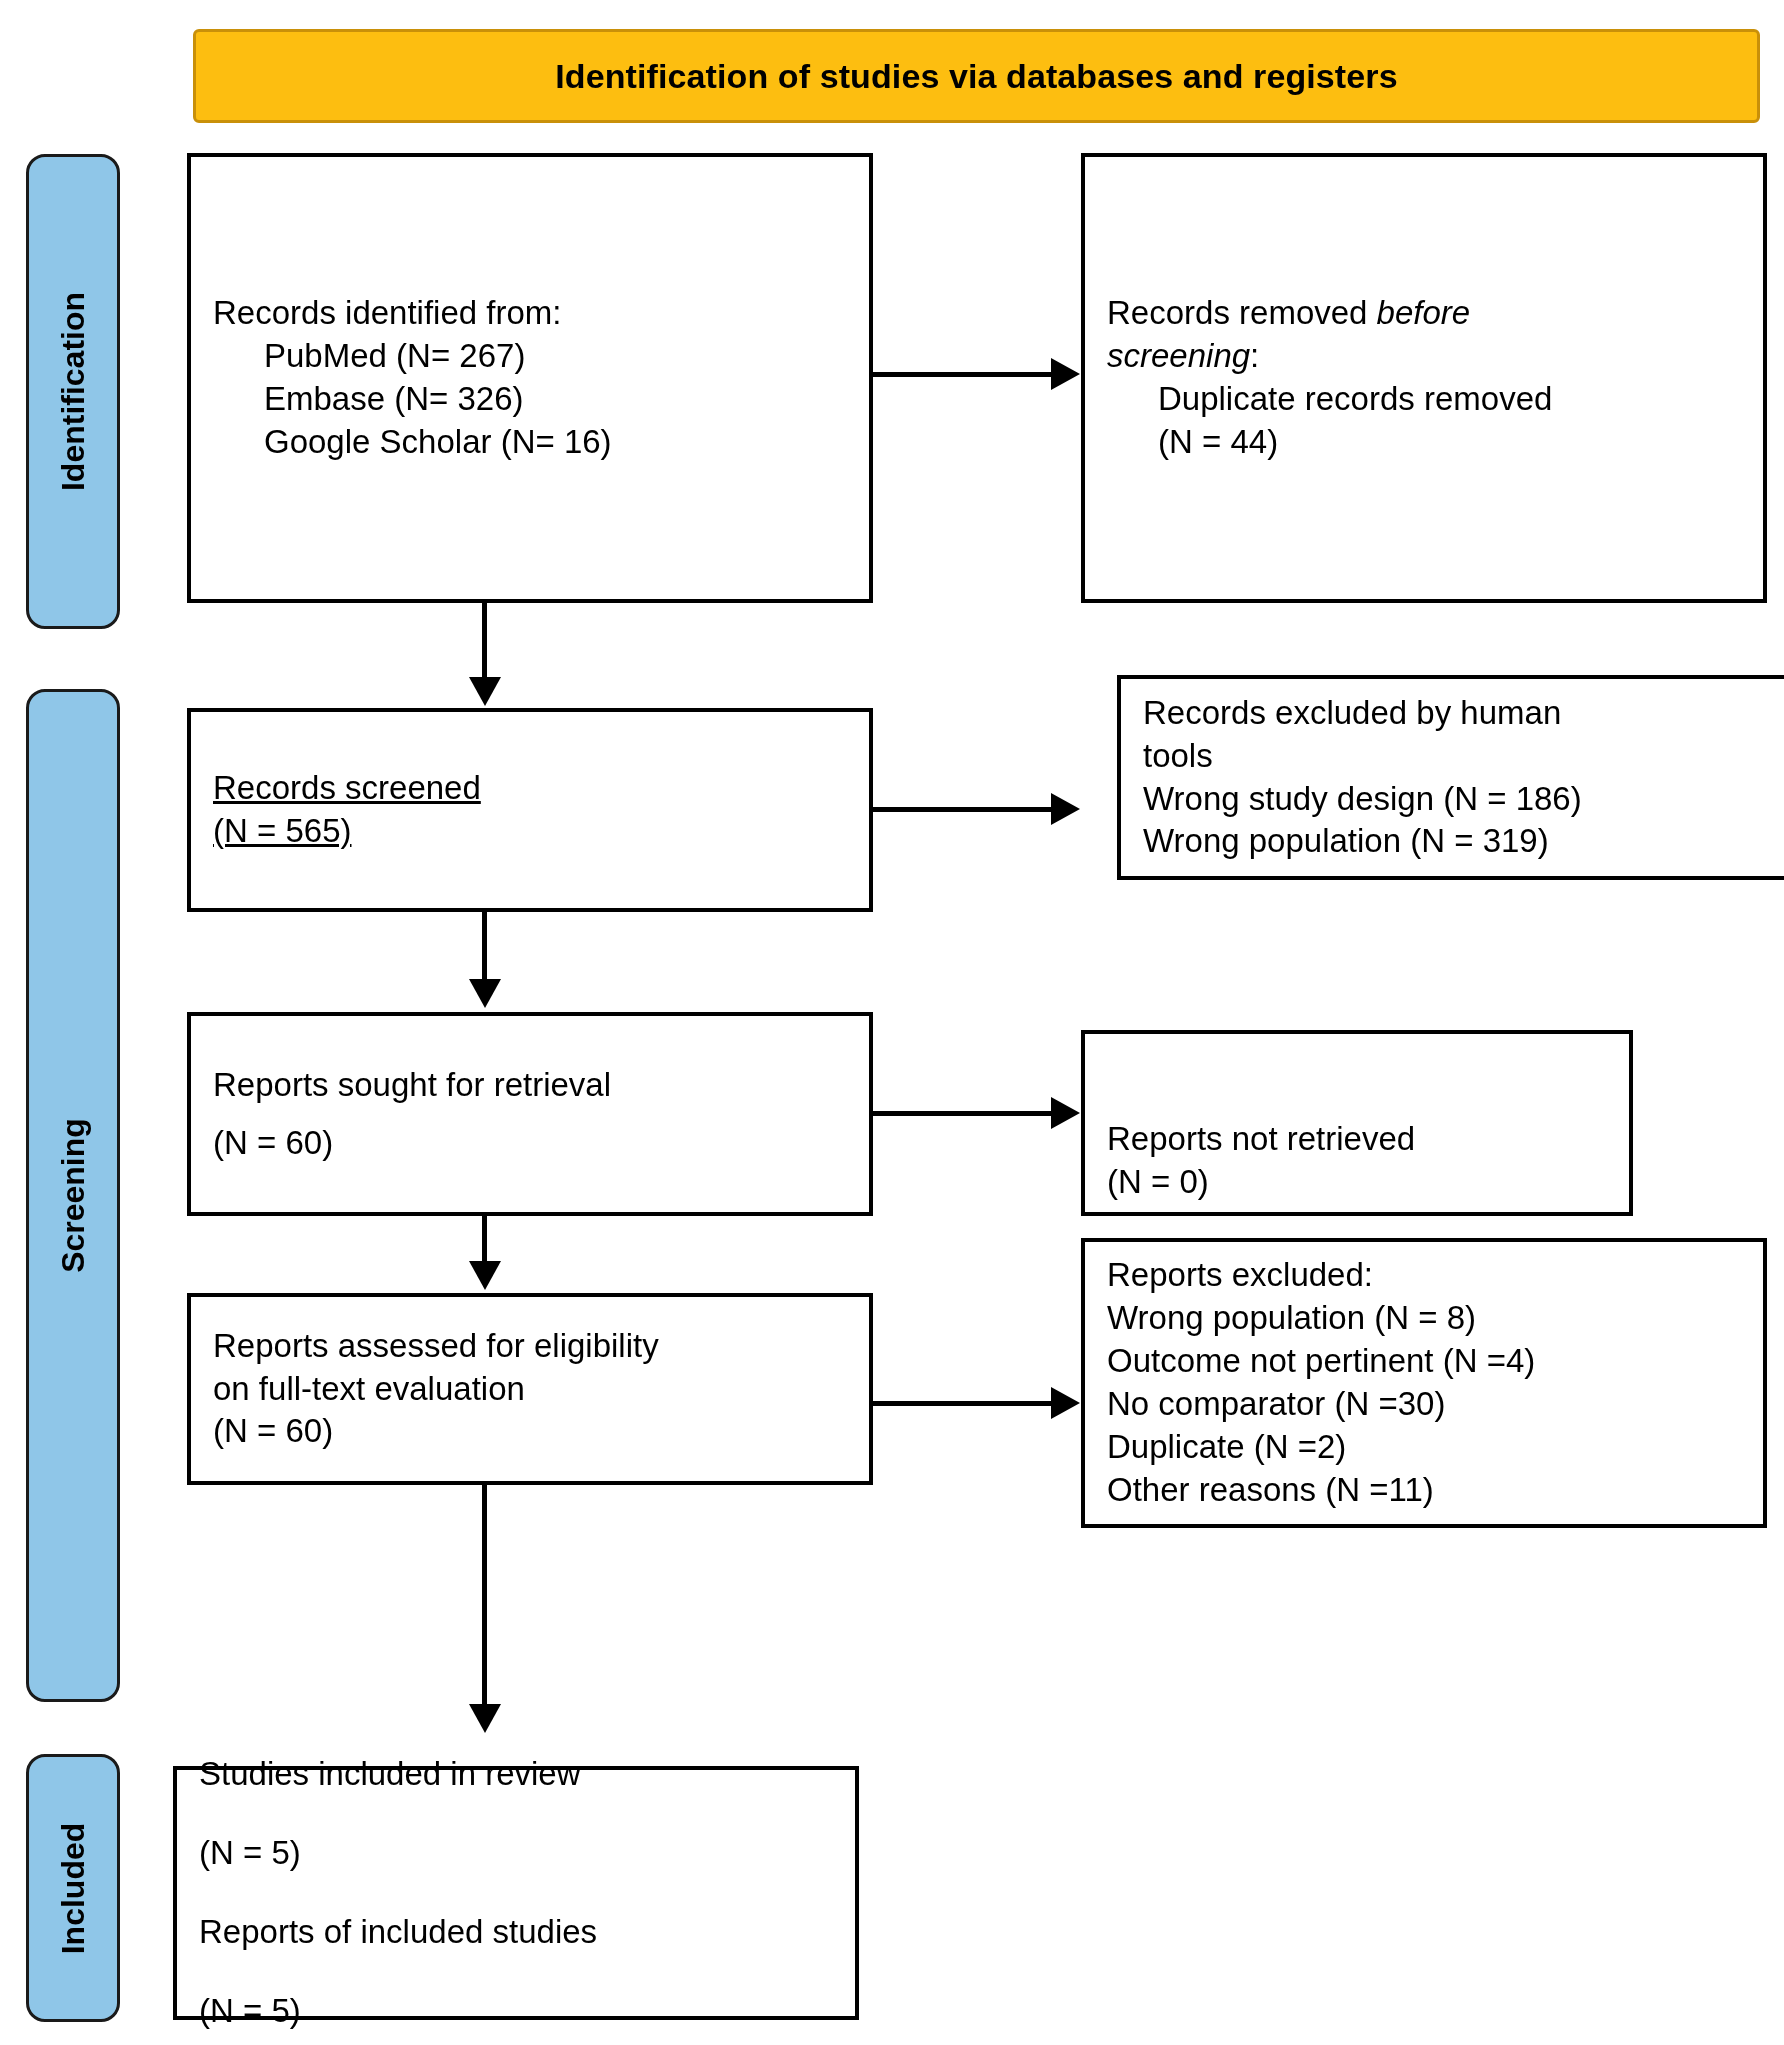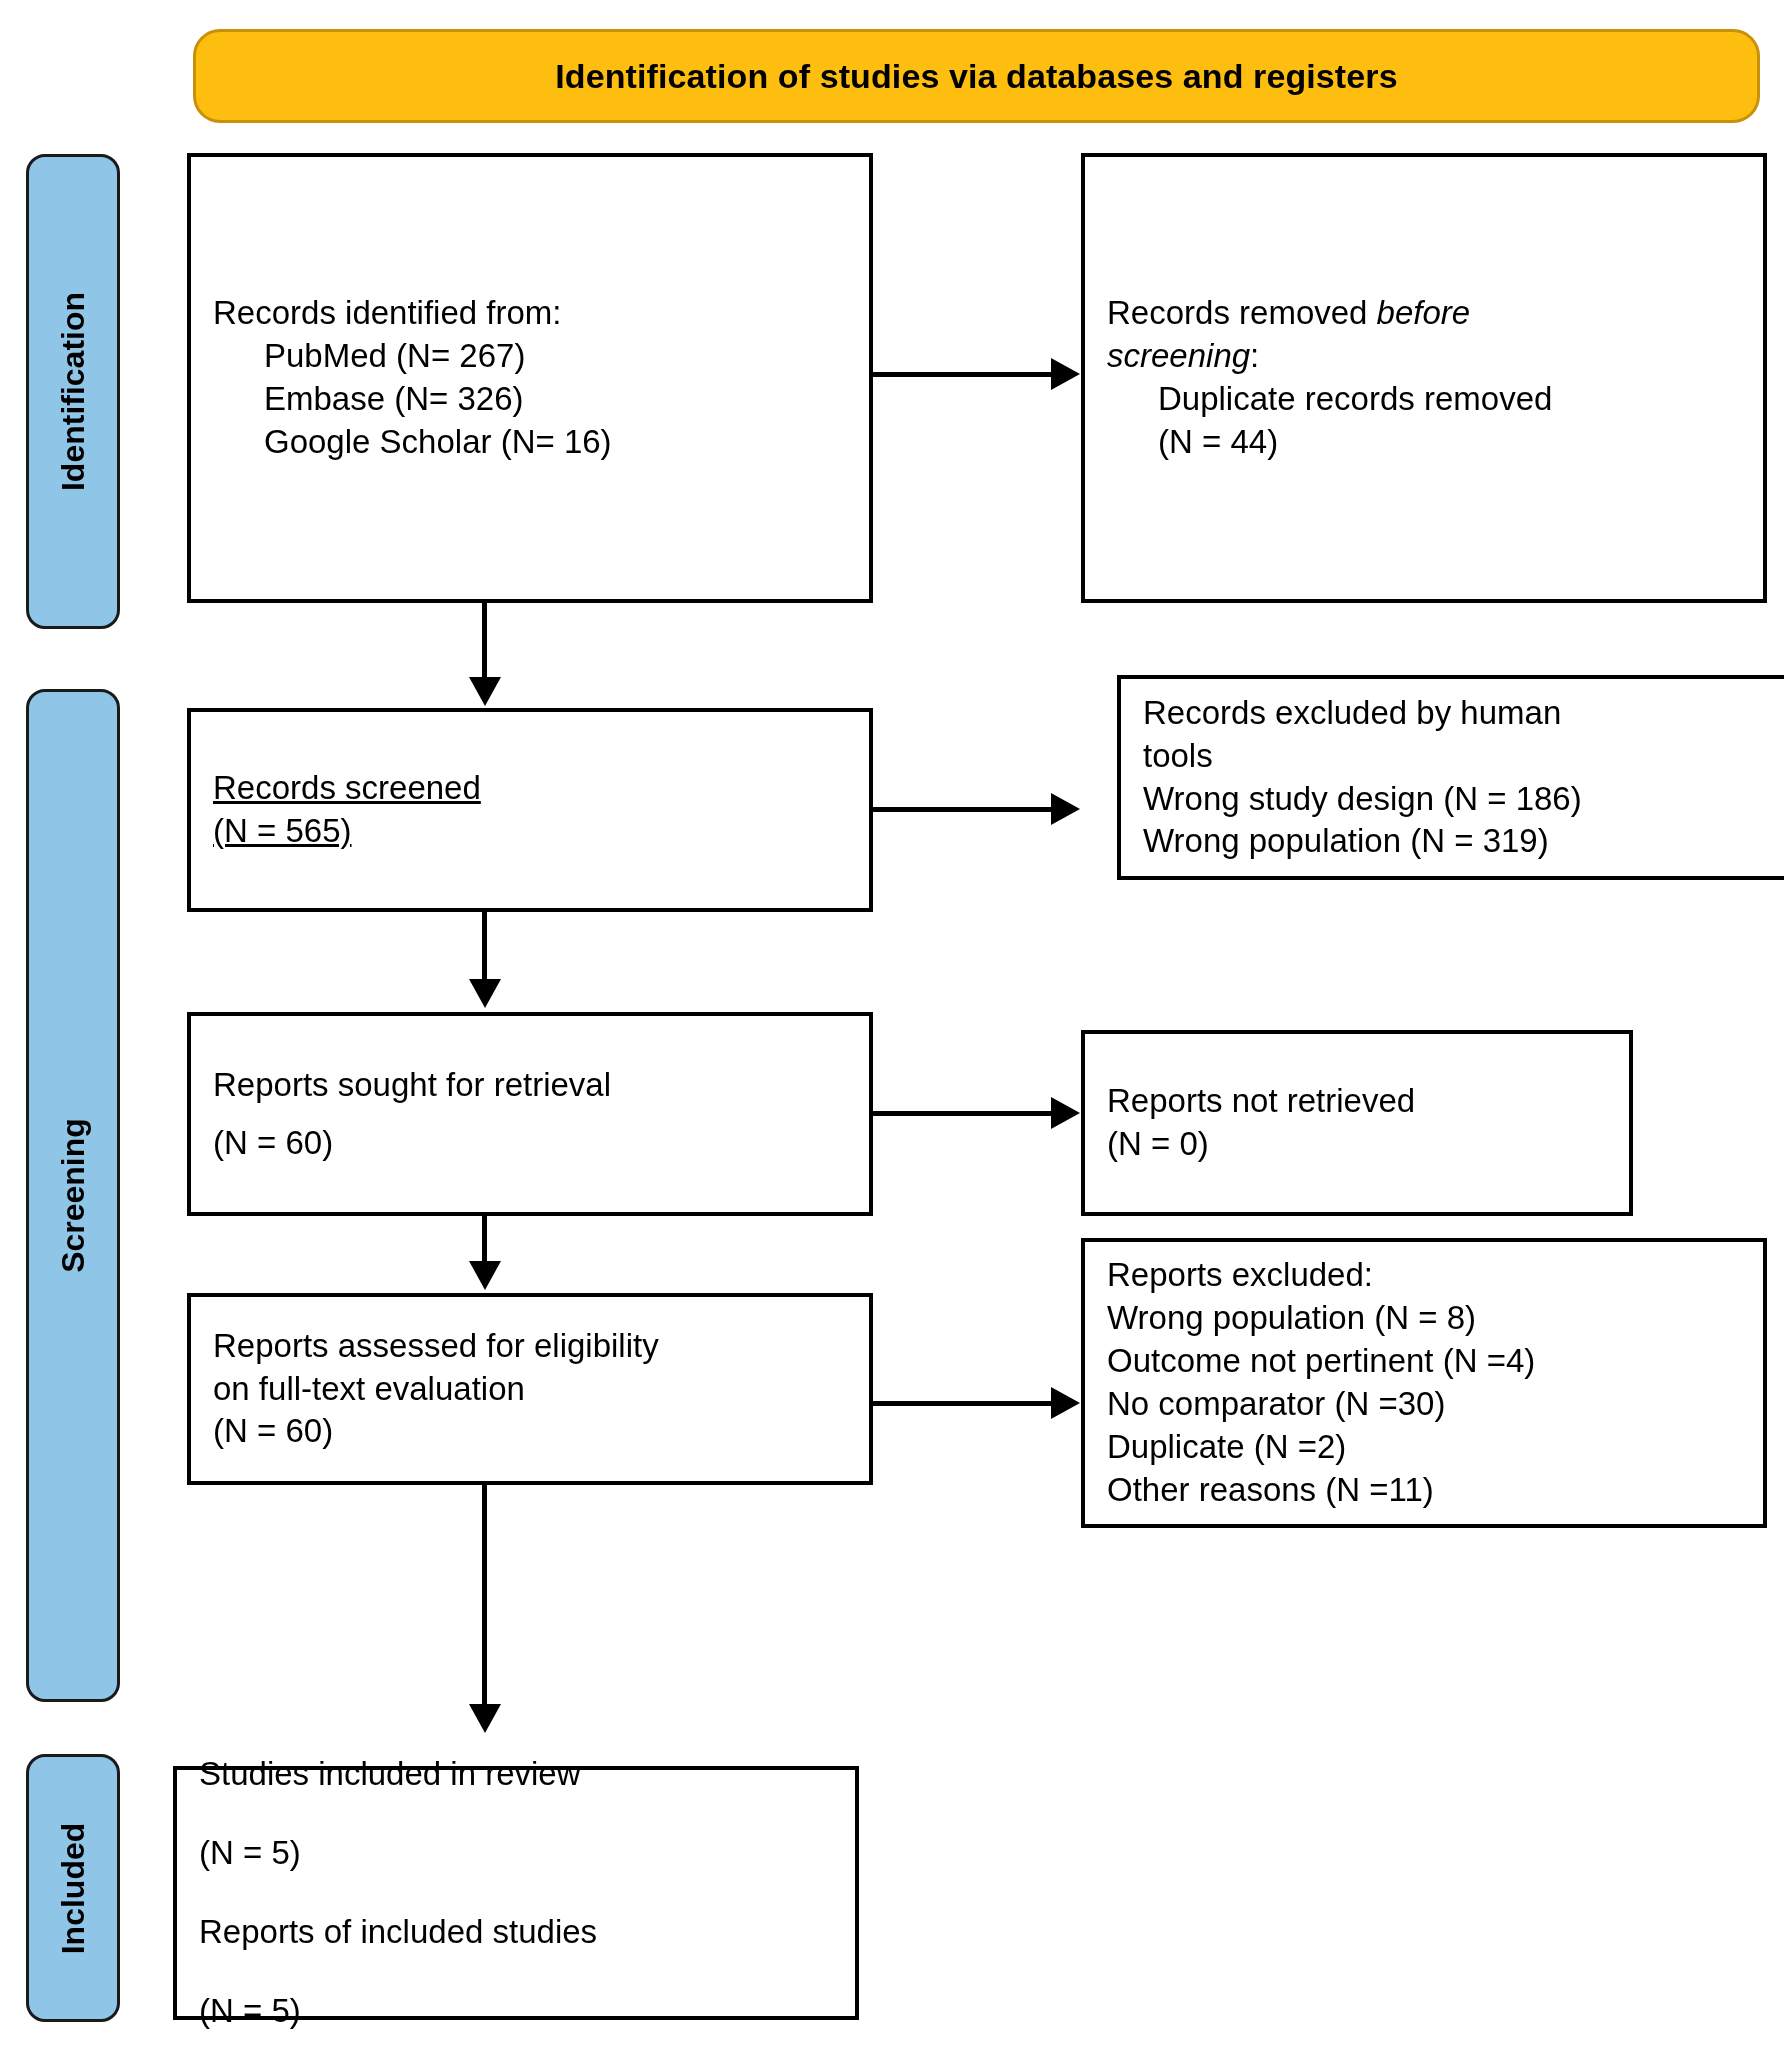--- a/index.html
+++ b/index.html
@@ -19,21 +19,21 @@
 
   
   .header-banner {
     position: absolute;
     left: 193px;
     top: 29px;
     width: 1567px;
     height: 94px;
     background: #FDBE10;
     border: 3.9px solid #C99009;
-    border-radius: 27px;
+    border-radius: 6px;
     display: flex;
     align-items: center;
     justify-content: center;
   }
   .header-banner .title {
     font-size: 34px;
     font-weight: bold;
     color: #000000;
     letter-spacing: 0.1px;
     white-space: nowrap;
@@ -84,21 +84,21 @@
   
   #box-identified   { left: 187px; top: 153px;  width: 686px; height: 450px; }
   #box-screened     { left: 187px; top: 708px; width: 686px; height: 204px; text-decoration: underline; }
   #box-sought       { left: 187px; top: 1012px; width: 686px; height: 204px; gap: 15px; }
   #box-assessed     { left: 187px; top: 1293px; width: 686px; height: 192px; }
   #box-included     { left: 173px; top: 1766px; width: 686px; height: 254px; gap: 36px; }
 
   
   #box-removed          { left: 1081px; top: 153px;  width: 686px; height: 450px; }
   #box-excluded-records { left: 1081px; top: 675px; width: 686px; height: 205px; margin-left: 36px; }
-  #box-not-retrieved    { left: 1081px; top: 1030px; width: 552px; height: 186px; }
+  #box-not-retrieved    { left: 1081px; top: 1030px; width: 552px; height: 186px; justify-content: flex-end; }
   #box-excluded-reports { left: 1081px; top: 1238px; width: 686px; height: 290px; }
 
   
   .conn { position: absolute; background: #000000; }
   .conn-v { width: 5px; }
   .conn-h { height: 5px; }
   .arrowhead-down {
     position: absolute;
     width: 0; height: 0;
     border-left: 16.5px solid transparent;

